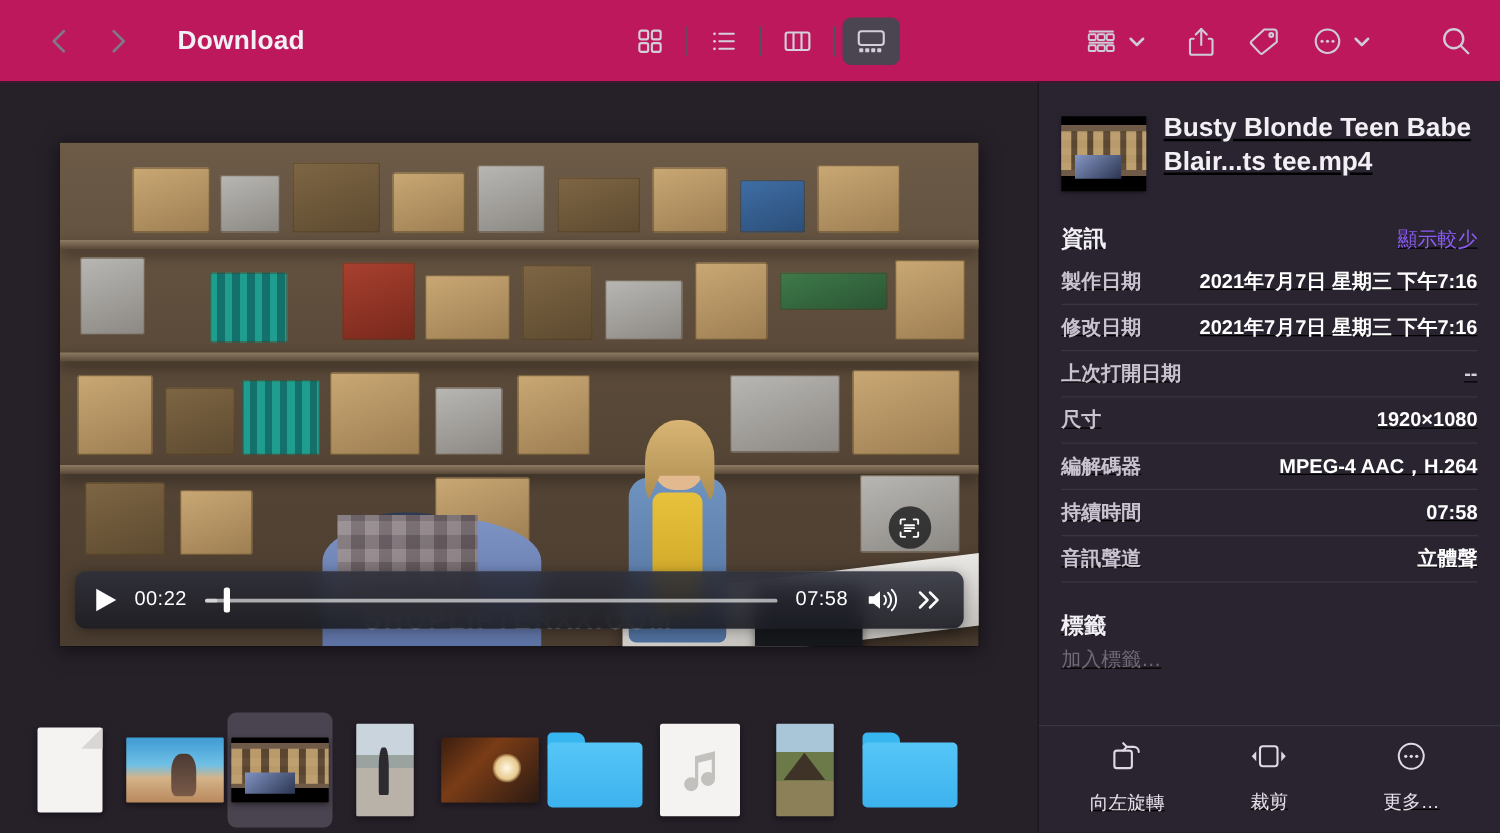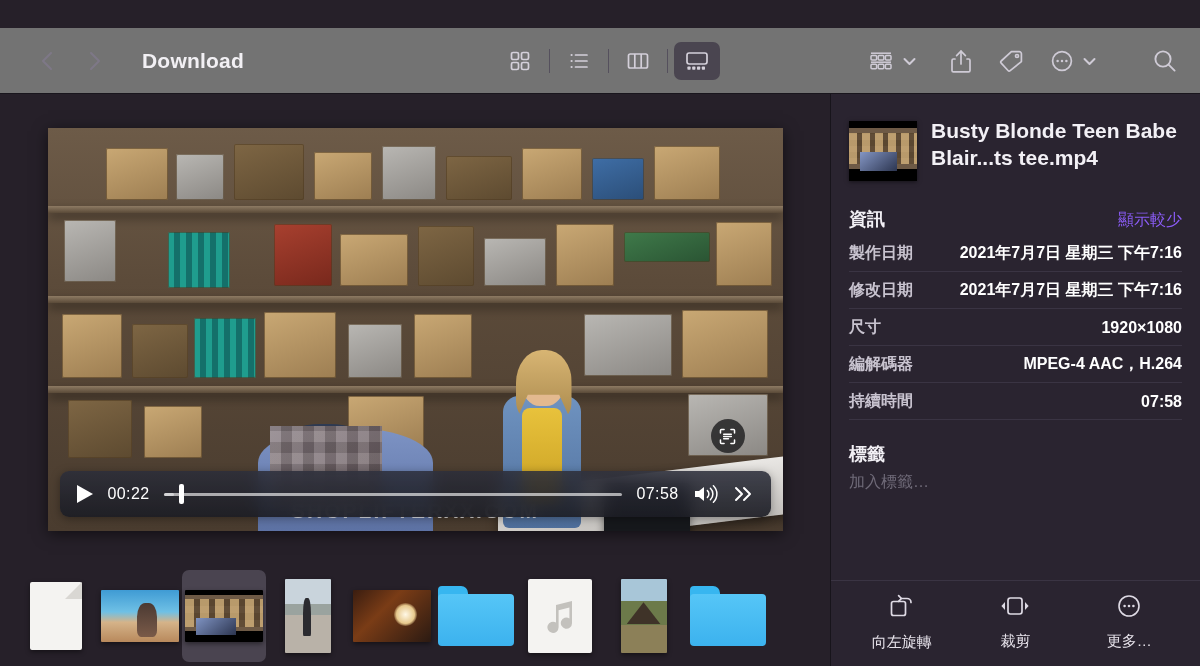--- a/index.html
+++ b/index.html
@@ -8,26 +8,25 @@
     overflow: hidden;
     background: #262029;
     font-family: "Liberation Sans", sans-serif;
     -webkit-font-smoothing: antialiased;
   }
   .window { width: 1200px; height: 666px; display: flex; flex-direction: column; position: relative; }
 
   
   .toolbar {
     height: 66px; min-height: 66px;
-    background: #737373;
+    background: #be185d;
     border-bottom: 1px solid #19161d;
     display: flex; align-items: center;
     padding: 0 22px 0 20px;
     position: relative;
-    margin-top: 28px;
   }
   .nav-btns { display: flex; align-items: center; gap: 26px; margin-left: 16px; }
   .chev-btn {
     width: 22px; height: 30px;
     display: flex; align-items: center; justify-content: center;
     color: #7e7887; cursor: default;
   }
   .chev-btn svg { display: block; }
   .win-title {
     margin-left: 36px;
@@ -245,20 +244,21 @@
   }
 
   
   .sidebar {
     width: 370px; min-width: 370px;
     background: #2a2430;
     border-left: 1px solid #17141b;
     position: relative;
     display: flex; flex-direction: column;
     overflow: hidden;
+    text-decoration: underline;
   }
   .sb-scroll { flex: 1; padding: 24px 18px 0 18px; overflow: hidden; }
   .file-head { display: flex; gap: 14px; align-items: flex-start; }
   .file-thumb {
     width: 68px; height: 60px; flex: 0 0 auto; margin-top: 3px;
     background: linear-gradient(180deg,#000 0 12%, #6e5a46 12% 80%, #000 80% 100%);
     position: relative; box-shadow: 0 1px 4px rgba(0,0,0,.5);
   }
   .file-thumb::before {
     content:""; position:absolute; left:0; right:0; top:20%; height:52%;
@@ -579,30 +579,38 @@
 
         <div class="info-row">
           <span class="info-label">製作日期</span>
           <span class="info-value">2021年7月7日 星期三 下午7:16</span>
         </div>
         <div class="info-row">
           <span class="info-label">修改日期</span>
           <span class="info-value">2021年7月7日 星期三 下午7:16</span>
         </div>
         <div class="info-row">
+          <span class="info-label">上次打開日期</span>
+          <span class="info-value muted">--</span>
+        </div>
+        <div class="info-row">
           <span class="info-label">尺寸</span>
           <span class="info-value">1920×1080</span>
         </div>
         <div class="info-row">
           <span class="info-label">編解碼器</span>
           <span class="info-value">MPEG-4 AAC，H.264</span>
         </div>
         <div class="info-row">
           <span class="info-label">持續時間</span>
           <span class="info-value">07:58</span>
+        </div>
+        <div class="info-row">
+          <span class="info-label">音訊聲道</span>
+          <span class="info-value">立體聲</span>
         </div>
 
         <div class="tags-title">標籤</div>
         <div class="tags-placeholder">加入標籤…</div>
       </div>
 
       <div class="action-bar">
         <div class="action-btn">
           <span>
             <svg width="30" height="28" viewBox="0 0 30 28" fill="none" stroke="currentColor" stroke-width="1.7" stroke-linecap="round" stroke-linejoin="round">

